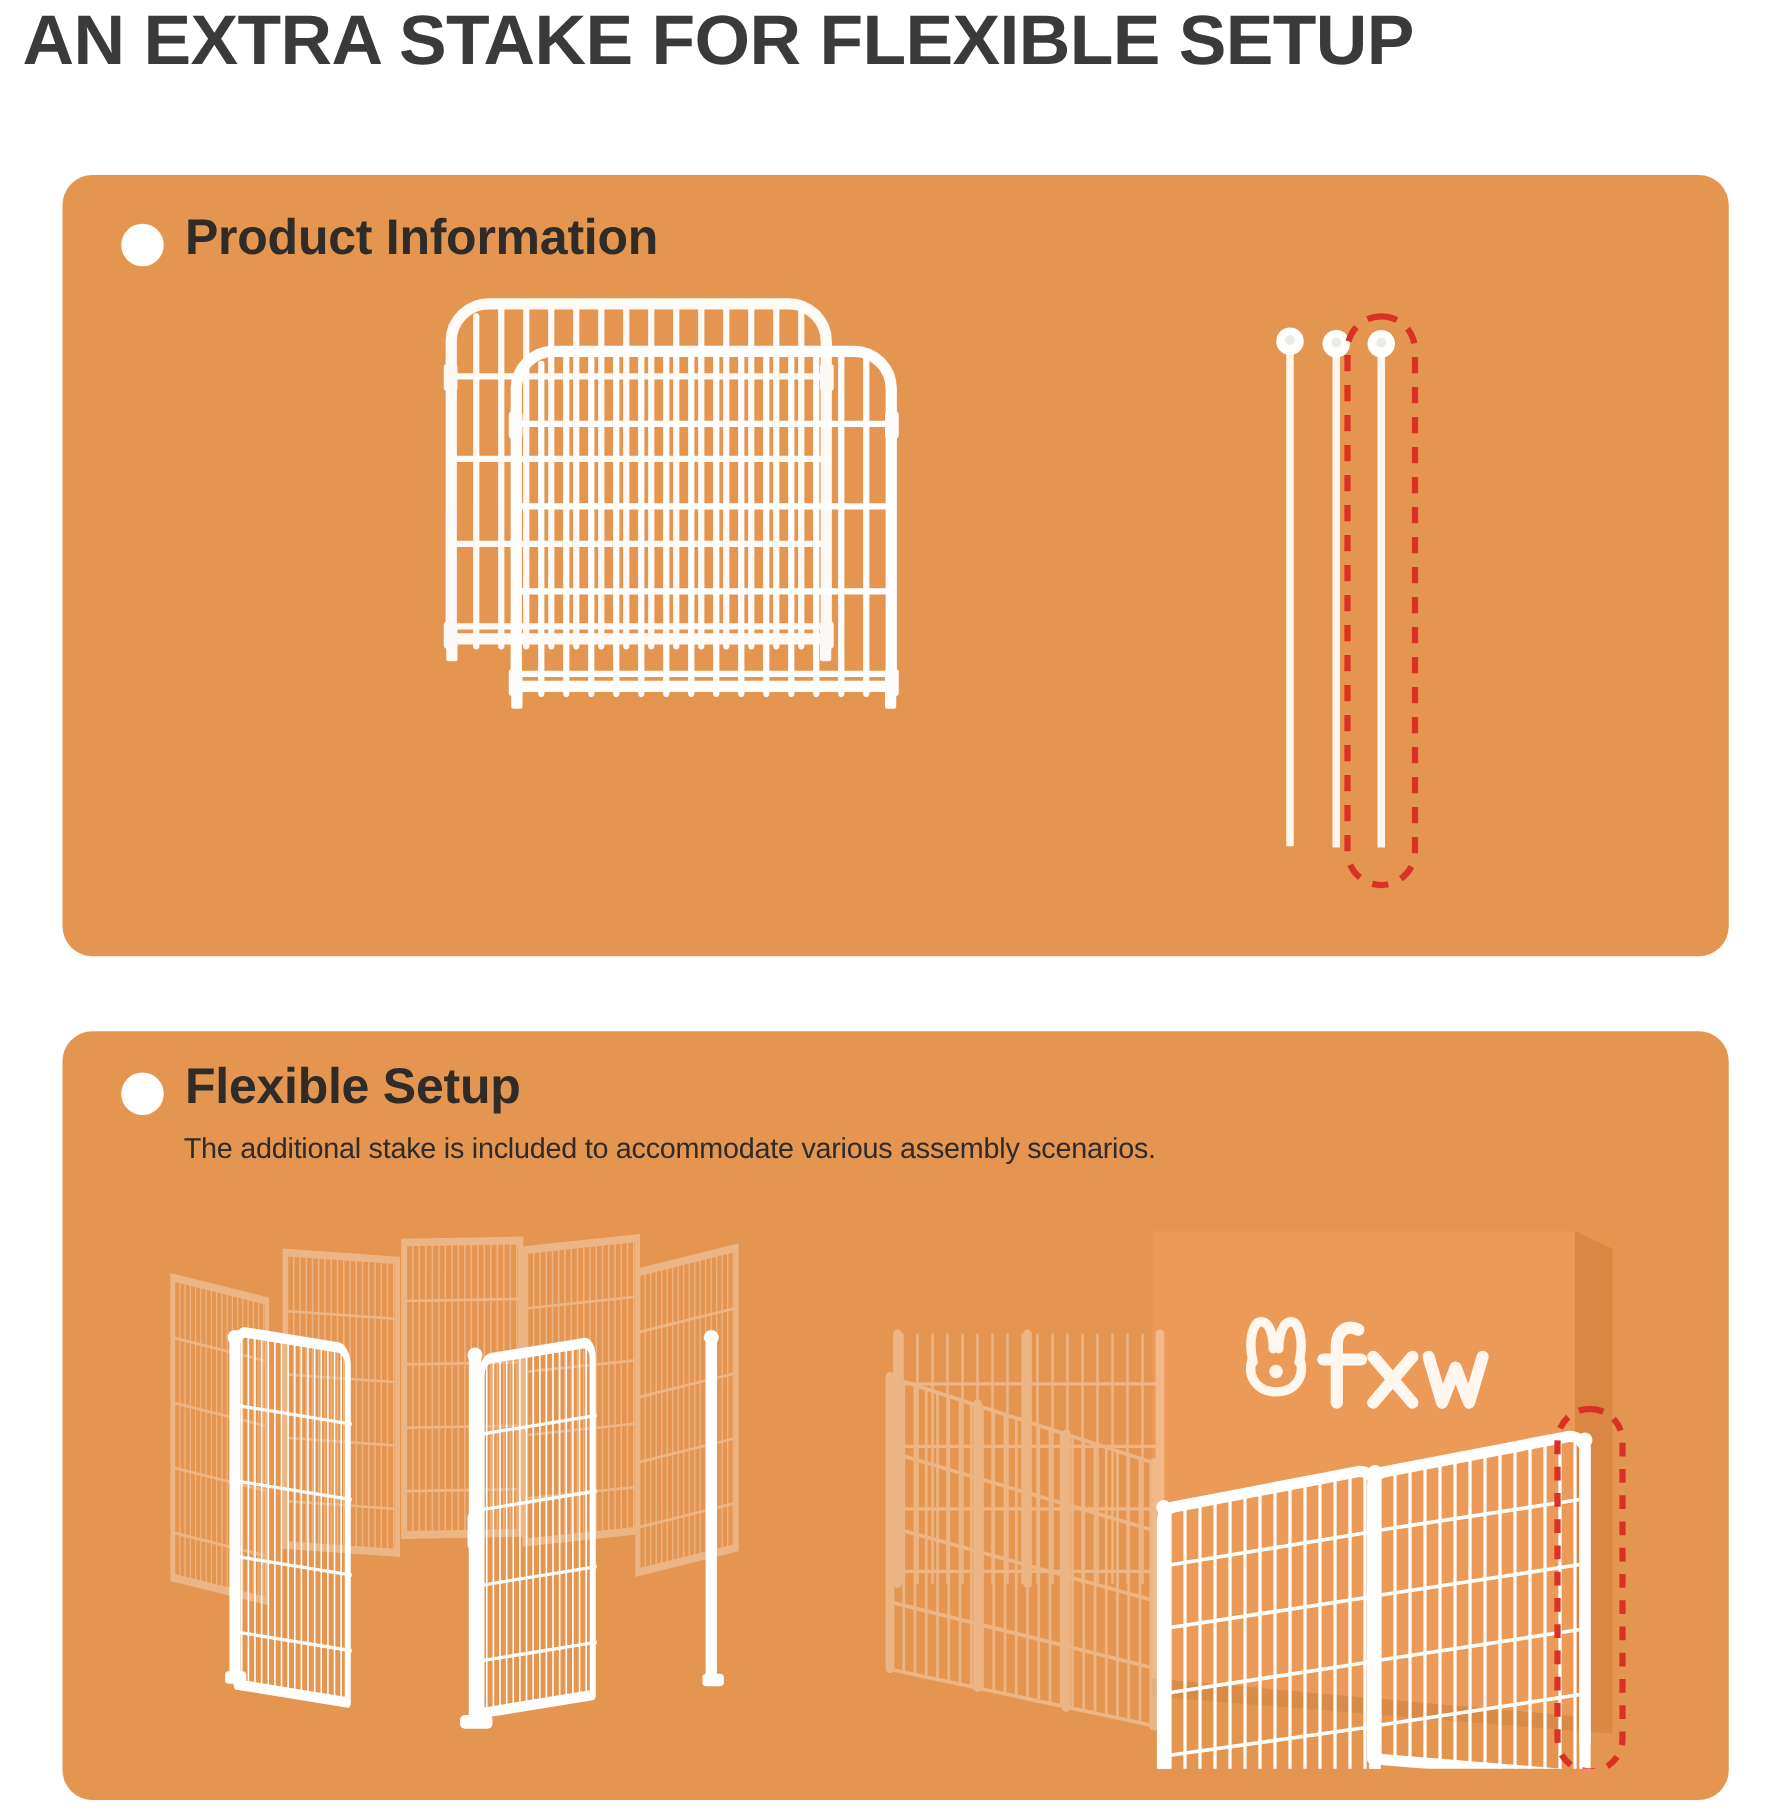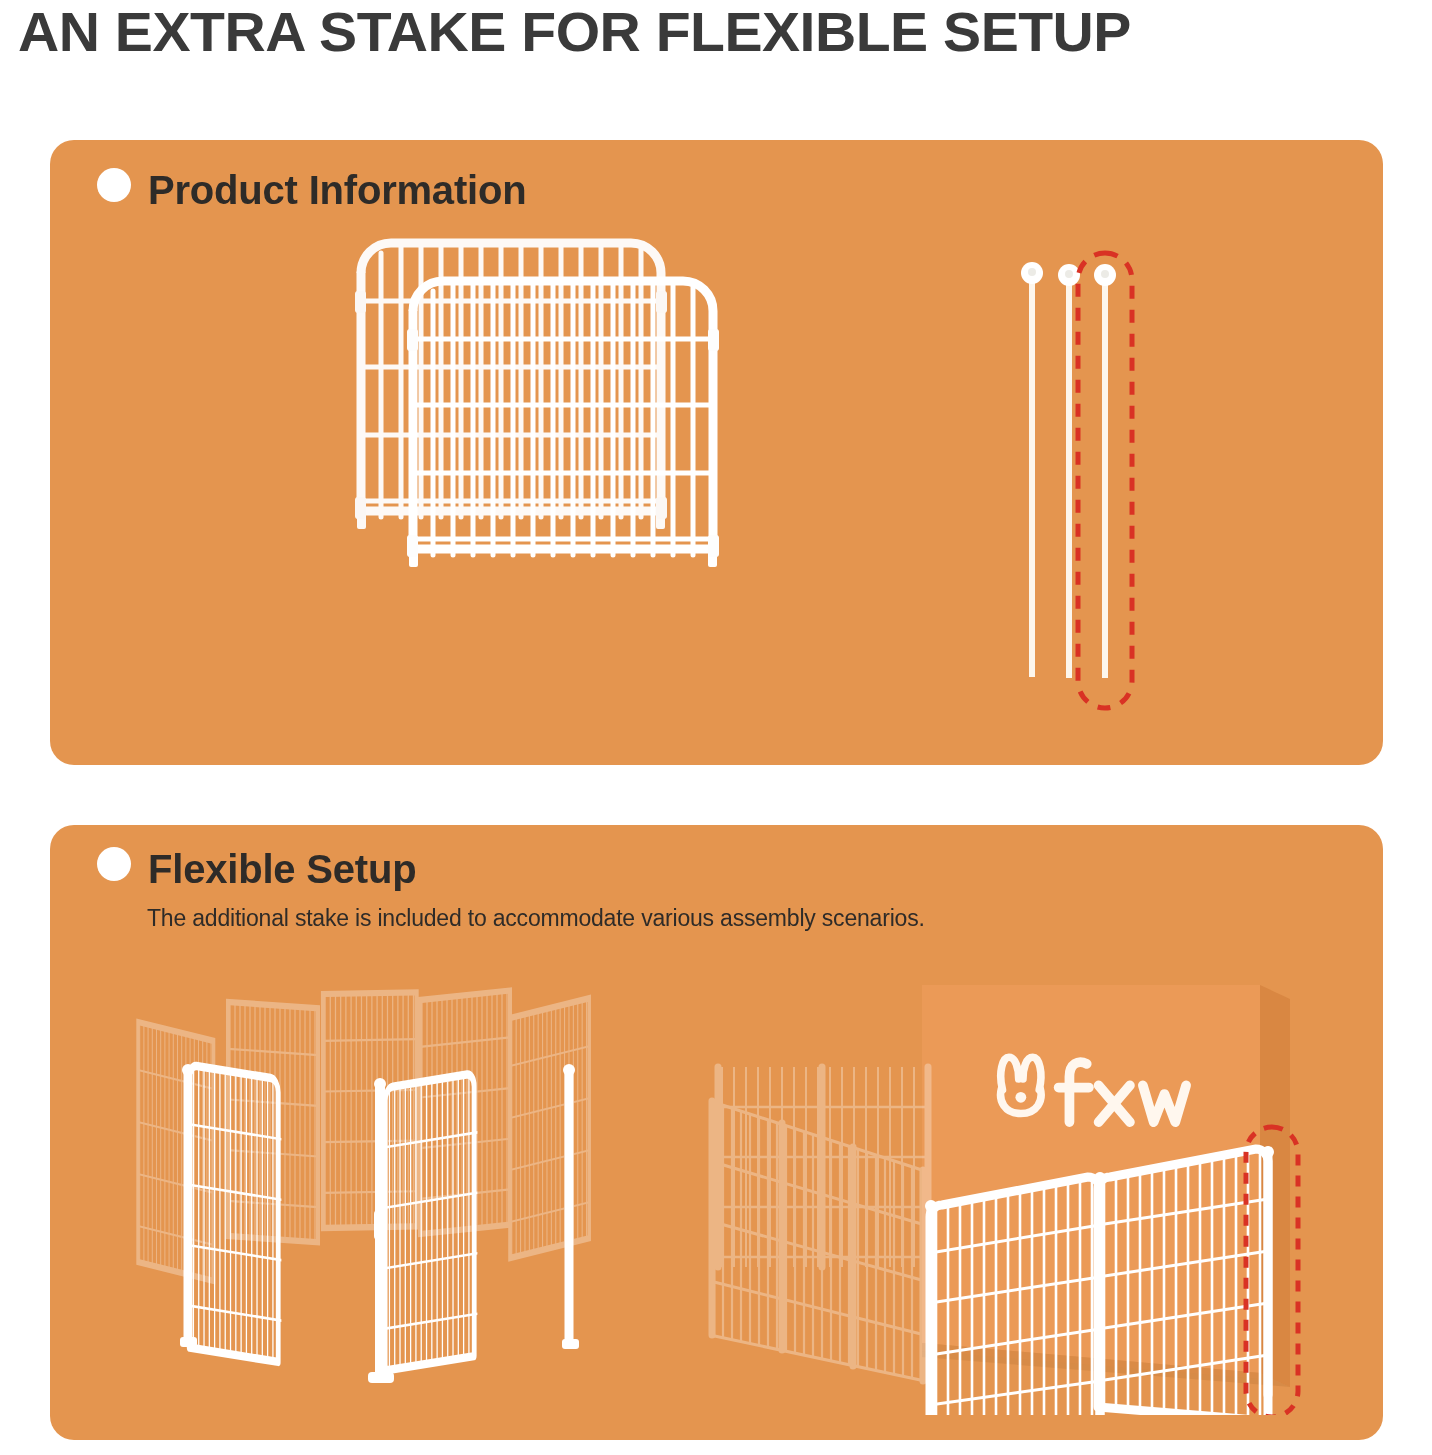--- a/index.html
+++ b/index.html
@@ -28,21 +28,21 @@
 
   
   .card{
     position:absolute;
     background:#e4954f;
     border-radius:24px;
   }
   #card-product{left:50px;top:140px;width:1333px;height:625px;}
   #card-flexible{left:50px;top:825px;width:1333px;height:615px;}
 
-  .card-head{position:absolute;display:flex;align-items:flex-start;}
+  .card-head{position:absolute;display:flex;align-items:flex-end;}
   .bullet{
     width:34px;height:34px;border-radius:50%;
     background:#ffffff;flex:0 0 auto;
   }
   .card-title{
     margin-left:17px;
     font-size:40px;
     font-weight:bold;
     color:#2e2b28;
     letter-spacing:-0.2px;

